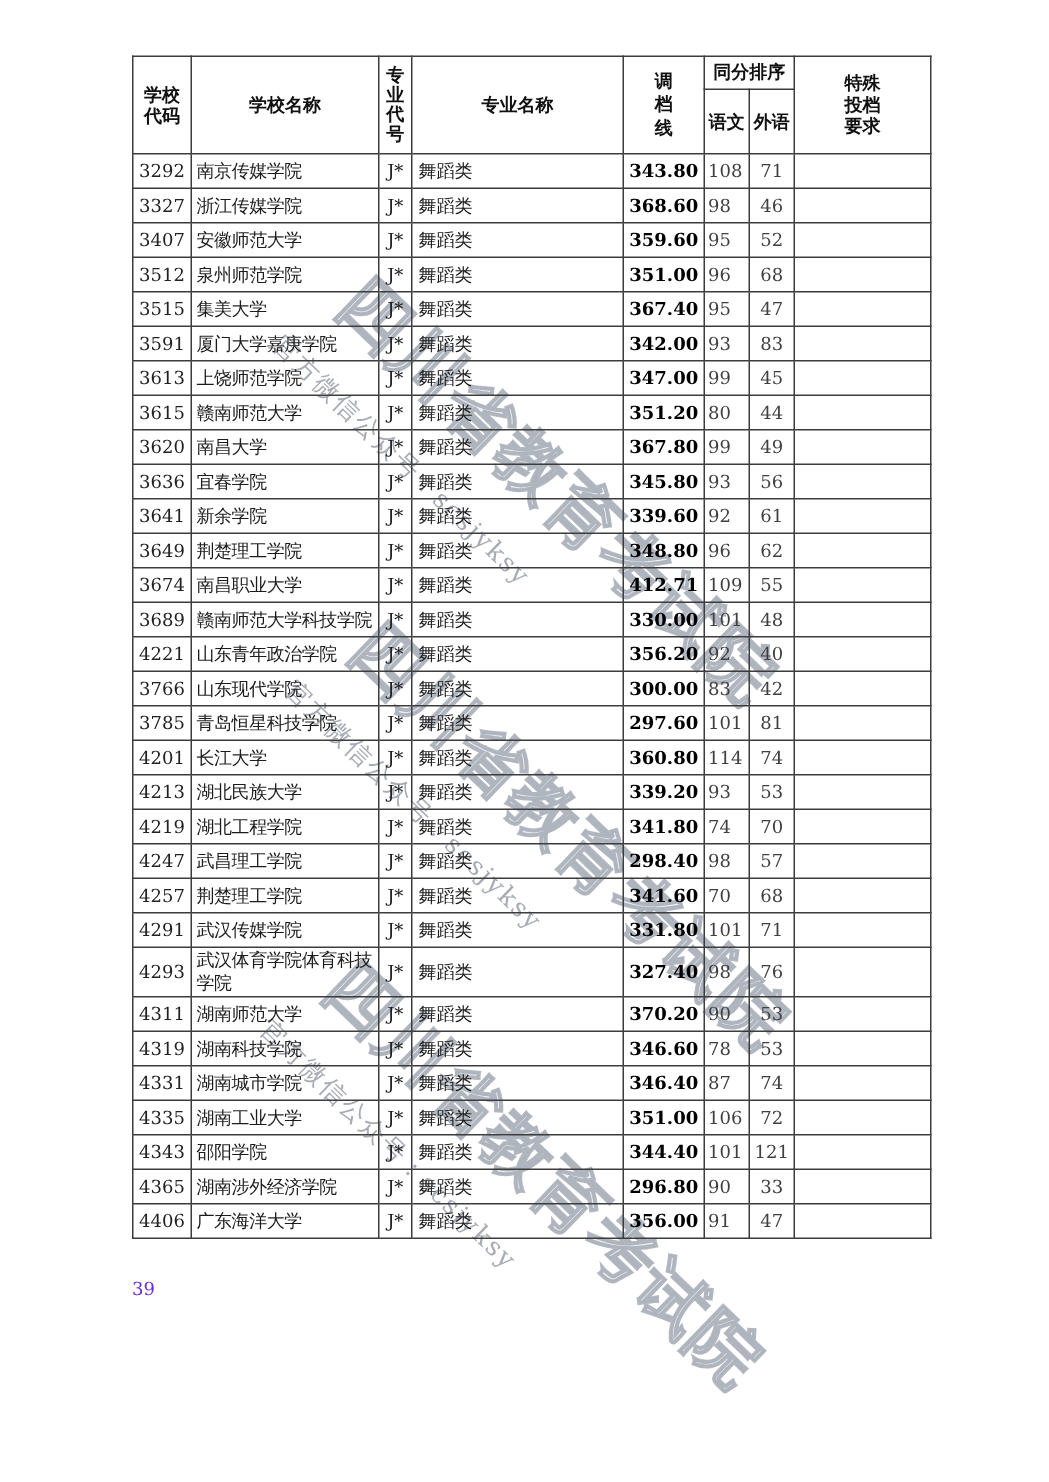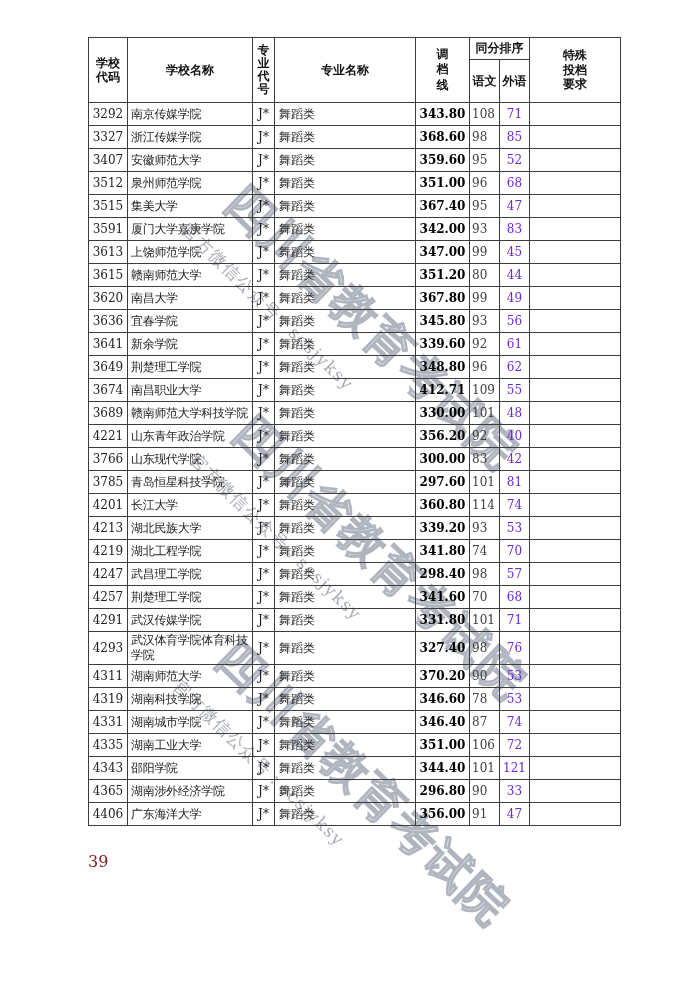--- a/index.html
+++ b/index.html
@@ -76,31 +76,31 @@
     font-size: 12px;
     padding: 1px 2px;
     line-height: 1.25;
   }
   td.col-code    { text-align: center; color: #222; }
   td.col-school  { text-align: left; padding-left: 3px; letter-spacing: -0.3px; }
   td.col-major_code { text-align: center; }
   td.col-major   { text-align: left; padding-left: 4px; }
   td.col-line    { text-align: center; font-weight: bold; color: #000; margin-left: 23px; }
   td.col-chinese { color: #404040; }
-  td.col-foreign { text-align: center; color: #6d28d9; }
+  td.col-foreign { text-align: center; color: #404040; }
   td.col-special { }
 
   
   .page-number {
     position: absolute;
     left: 88px;
     top: 852px;
     z-index: 1;
-    font-size: 16px;
-    color: #7f1d1d;
+    font-size: 12px;
+    color: #6d28d9;
   }
 </style>
 </head>
 <body>
 
 <div class="page">
 
   <div class="wm-layer">
     <div class="wm wm-1">
       <span class="wm-big">四川省教育考试院</span>
@@ -161,21 +161,21 @@
           <td class="col-foreign">71</td>
           <td class="col-special"></td>
         </tr>
         <tr>
           <td class="col-code">3327</td>
           <td class="col-school">浙江传媒学院</td>
           <td class="col-major_code">J*</td>
           <td class="col-major">舞蹈类</td>
           <td class="col-line">368.60</td>
           <td class="col-chinese">98</td>
-          <td class="col-foreign">85</td>
+          <td class="col-foreign">46</td>
           <td class="col-special"></td>
         </tr>
         <tr>
           <td class="col-code">3407</td>
           <td class="col-school">安徽师范大学</td>
           <td class="col-major_code">J*</td>
           <td class="col-major">舞蹈类</td>
           <td class="col-line">359.60</td>
           <td class="col-chinese">95</td>
           <td class="col-foreign">52</td>

